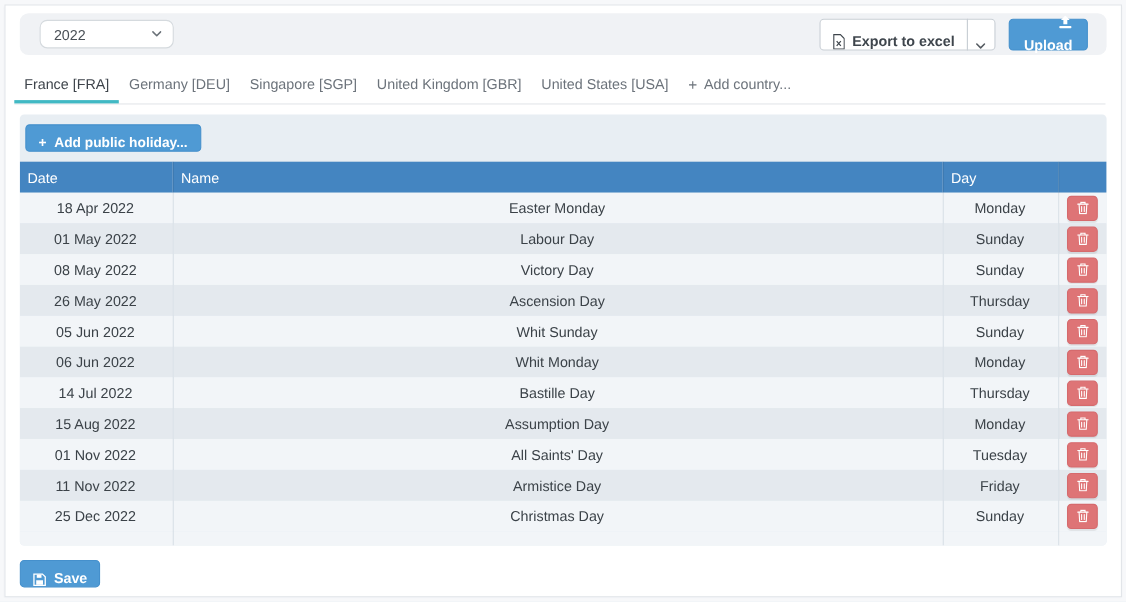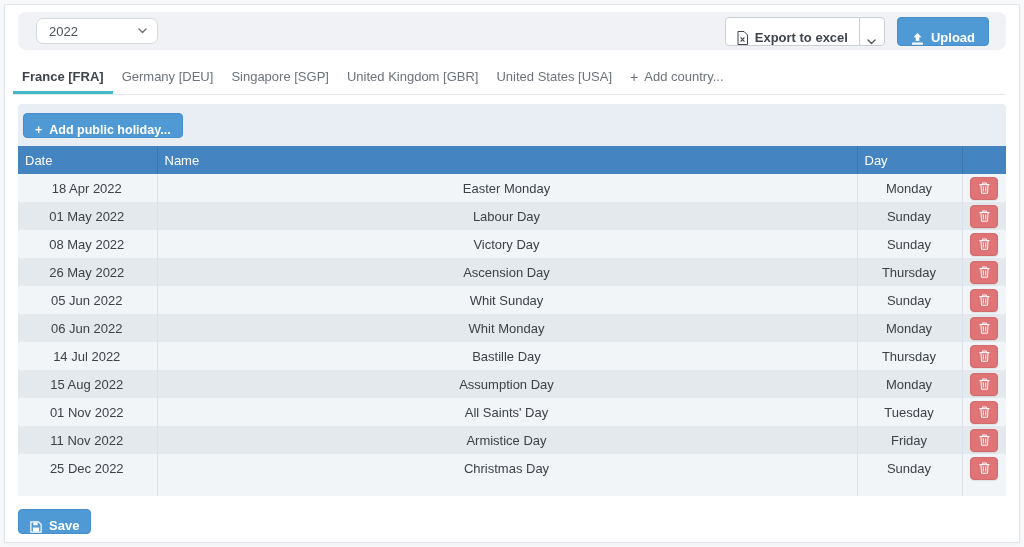--- a/index.html
+++ b/index.html
@@ -27,31 +27,31 @@
   }
   .toolbar-right{margin-left:auto;display:flex;align-items:center;gap:12px;}
   .btn{display:inline-flex;align-items:flex-end;justify-content:center;gap:7px;
        height:29px;font-size:13px;box-sizing:border-box;cursor:pointer;font-weight:bold;}
   .export-group{display:flex;}
   .export-main{background:#fff;border:1px solid #c9cfd5;border-radius:4px 0 0 4px;
                color:#3e454c;padding:0 11px;}
   .export-caret{background:#fff;border:1px solid #c9cfd5;margin-left:-1px;
                 border-radius:0 4px 4px 0;width:26px;padding:0;}
   .btn-blue{background:#4f9ad4;border:1px solid #4590cc;color:#fff;border-radius:4px;}
-  .upload-btn{padding:0 13px;}
+  .upload-btn{padding:0 13px;flex-direction:column;}
   
   .tabs{
     display:flex;align-items:stretch;margin:12px 14px 0 8px;height:33px;
     border-bottom:1px solid #e3e6ea;box-sizing:border-box;
   }
   .tab{
     padding:0 9px;display:flex;align-items:center;gap:6px;font-size:13px;color:#6c737b;
     border-bottom:3px solid transparent;cursor:pointer;white-space:nowrap;
   }
-  .tab.active{color:#3e444b;border-bottom-color:#41b9c4;font-weight:bold;}
+  .tab.active{color:#3e444b;border-bottom-color:#41b9c4;}
   .tab .plus{font-size:14px;color:#6c737b;}
   
   .panel{
     margin:9px 13px 0 13px;height:392px;background:#e8eef3;border-radius:4px;
     padding-top:9px;overflow:hidden;box-sizing:border-box;
   }
   .add-btn{margin-left:5px;height:25px;font-size:12.5px;padding:0 11px;}
   table{width:100%;border-collapse:collapse;margin-top:8px;font-size:13px;table-layout:fixed;}
   col.c-date{width:139px;} col.c-day{width:105px;} col.c-del{width:44px;}
   th{

